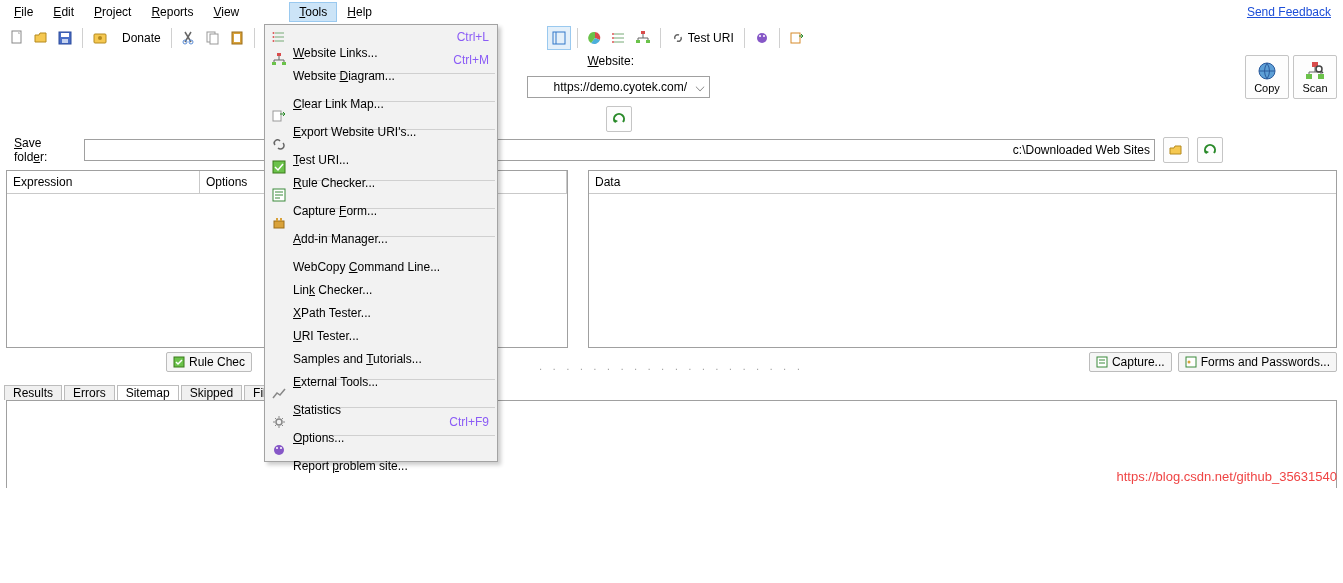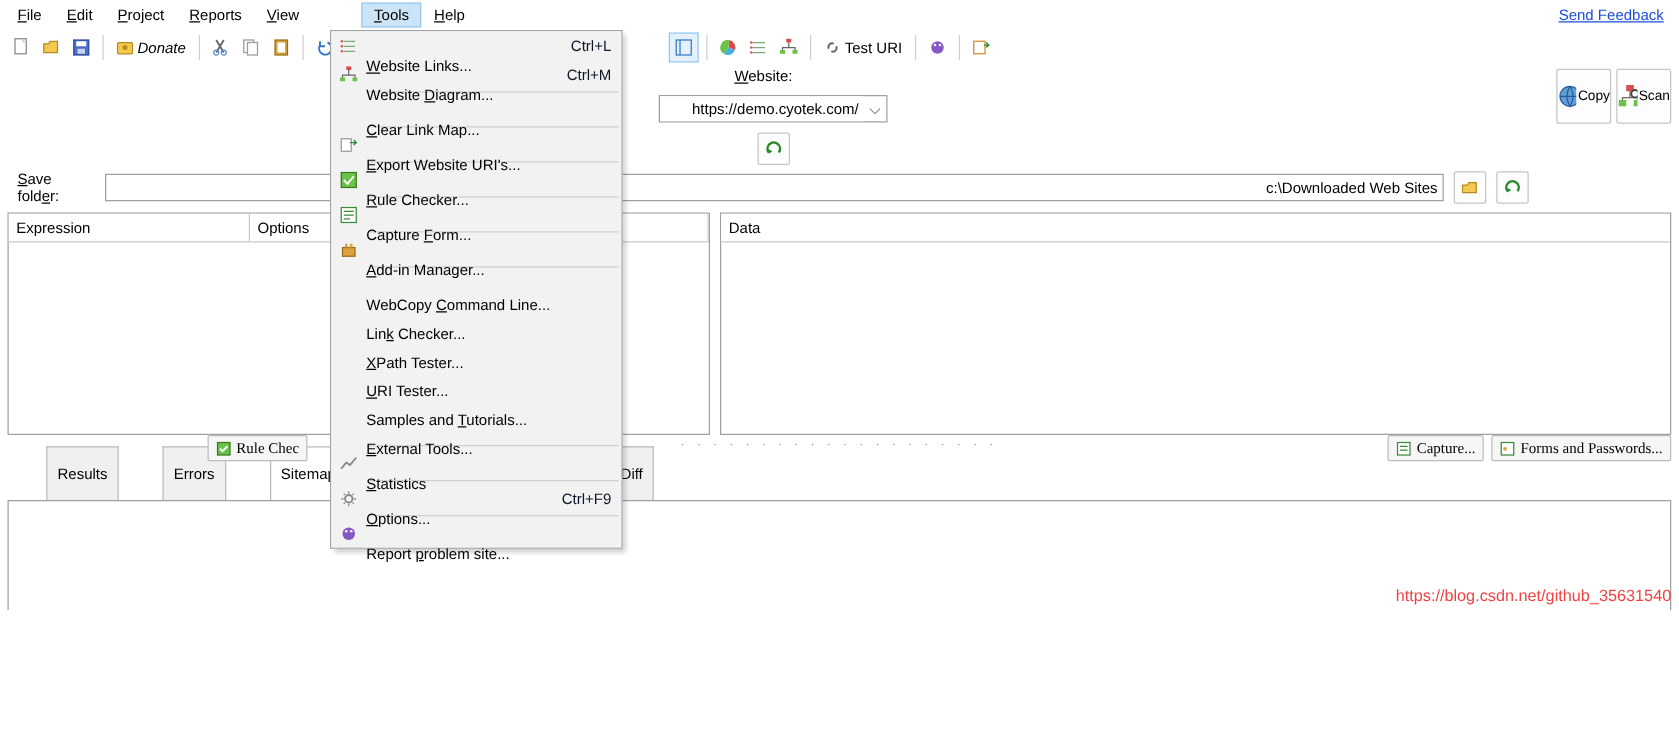--- a/index.html
+++ b/index.html
@@ -57,24 +57,23 @@
 }
 .tsep {
   width: 1px;
   height: 20px;
   background: #d0d0d0;
   margin: 0 4px;
 }
 .donate-btn {
   display: flex;
   align-items: center;
-  gap: 3px;
+  gap: 15px;
   padding: 0 4px;
   height: 22px;
-  font-style: italic;
 }
 .test-uri-btn {
   display: flex;
   align-items: center;
   gap: 3px;
   padding: 0 4px;
   height: 22px;
 }
 .addr-row {
   display: flex;
@@ -101,21 +100,21 @@
   align-items: center;
   justify-content: center;
 }
 .bigbtn {
   width: 42px;
   height: 42px;
   border: 1px solid #c5c5c5;
   background: #fdfdfd;
   border-radius: 2px;
   display: flex;
-  flex-direction: row;
+  flex-direction: column;
   align-items: center;
   justify-content: center;
   gap: 1px;
 }
 .bigbtn .lbl { font-size: 11px; }
 .right-big-buttons {
   position: absolute;
   right: 6px;
   top: 55px;
   display: flex;
@@ -145,31 +144,30 @@
   display: flex;
   border-bottom: 1px solid #c9c9c9;
   background: #fff;
 }
 .grid-col {
   padding: 4px 6px;
   border-right: 1px solid #c9c9c9;
 }
 .right-data {
   flex: 1;
-  margin-left: 8px;
+  margin-left: 20px;
 }
 .tab-footer {
   display: flex;
-  align-items: flex-start;
+  align-items: flex-end;
   justify-content: center;
   gap: 8px;
   height: 24px;
   position: relative;
   padding: 0 6px;
-  font-family: Liberation Serif, serif;
 }
 .tab-footer-left, .tab-footer-right {
   position: absolute;
 }
 .tab-footer-left { left: 166px; }
 .tab-footer-right { right: 6px; display: flex; gap: 6px; }
 .tab-chip {
   display: inline-flex;
   align-items: center;
   gap: 4px;
@@ -185,25 +183,24 @@
 }
 .bottom-tabs {
   display: flex;
   align-items: flex-end;
   padding: 0 4px;
   height: 20px;
   gap: 2px;
   margin-top: 8px;
 }
 .bottom-tab {
-  padding: 14px 8px;
+  padding: 0 8px;
   border: 1px solid #bcbcbc;
   border-bottom: none;
   background: #f0f0f0;
-  margin-left: 33px;
 }
 .bottom-tab.active {
   background: #fff;
 }
 .bottom-pane {
   margin: 0 6px 6px 6px;
   border: 1px solid #a0a0a0;
   height: 240px;
   background: #fff;
 }
@@ -229,21 +226,21 @@
 .dd-icon {
   width: 28px;
   display: flex;
   justify-content: center;
 }
 .dd-label {
   flex: 1;
   margin-top: 33px;
 }
 .dd-shortcut {
-  color: #0f172a;
+  color: #8b5cf6;
   padding-left: 8px;
   font-size: 12px;
 }
 .dd-sep {
   height: 1px;
   background: #d0d0d0;
   margin: 2px 2px 2px 30px;
 }
 .u { text-decoration: underline; }
 .watermark {
@@ -529,20 +526,28 @@
               <rect x="1" y="2" width="8" height="10" fill="#fff" stroke="#999"></rect>
               <path d="M8 5 L13 5 L11 3 M13 5 L11 7" stroke="#2a8a2a" fill="none"></path>
             </svg>
           </div>
           <div class="dd-label"><span><span class="u">E</span>xport Website URI's...</span></div>
         </div>
         <div class="dd-sep"></div>
         <div class="dd-item">
           <div class="dd-icon">
             <svg width="14" height="14">
+              <path d="M3 8 A3 3 0 0 1 8 4 M11 6 A3 3 0 0 1 6 11" stroke="#666" fill="none" stroke-width="1.5"></path>
+            </svg>
+          </div>
+          <div class="dd-label"><span><span class="u">T</span>est URI...</span></div>
+        </div>
+        <div class="dd-item">
+          <div class="dd-icon">
+            <svg width="14" height="14">
               <rect x="1" y="1" width="12" height="12" fill="#6bc24a" stroke="#3a7a1a"></rect>
               <path d="M3 7 L6 10 L11 4" stroke="#fff" fill="none" stroke-width="1.5"></path>
             </svg>
           </div>
           <div class="dd-label"><span><span class="u">R</span>ule Checker...</span></div>
         </div>
         <div class="dd-sep"></div>
         <div class="dd-item">
           <div class="dd-icon">
             <svg width="14" height="14">

